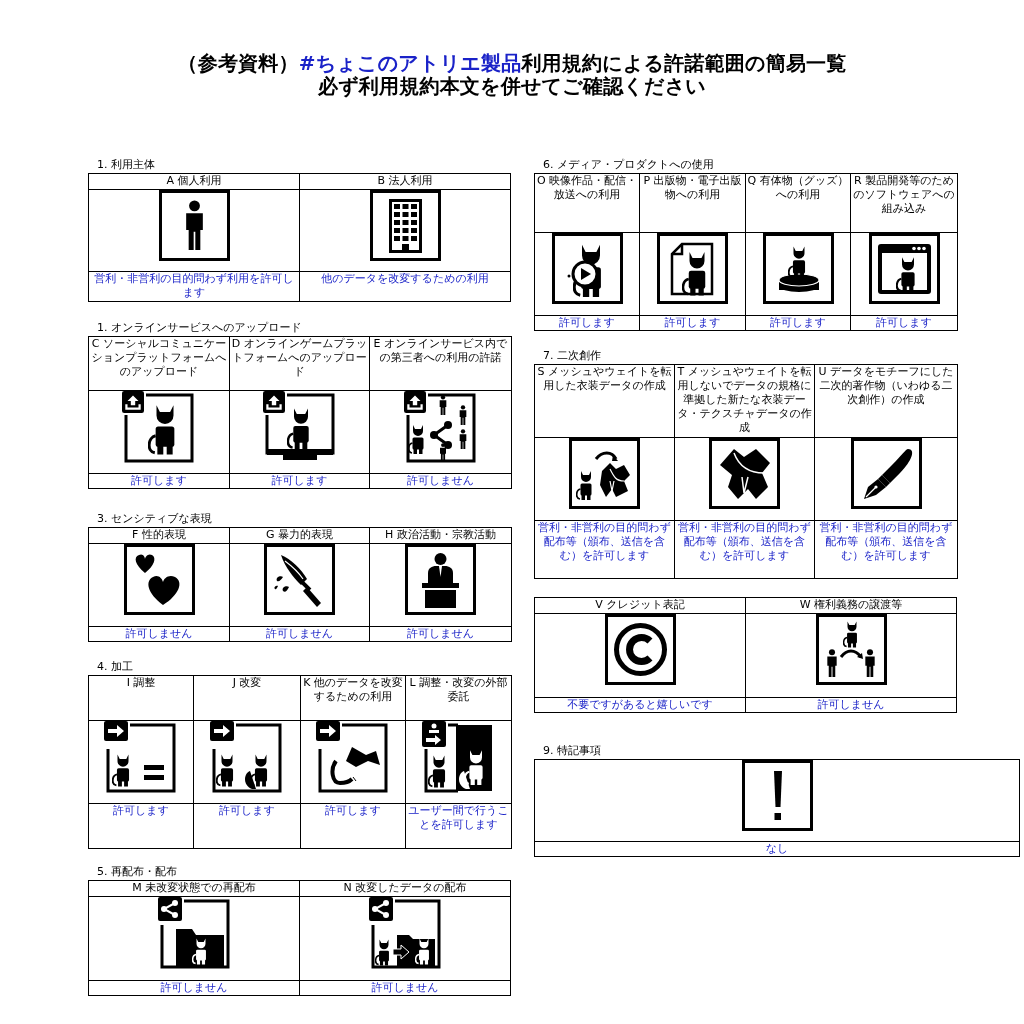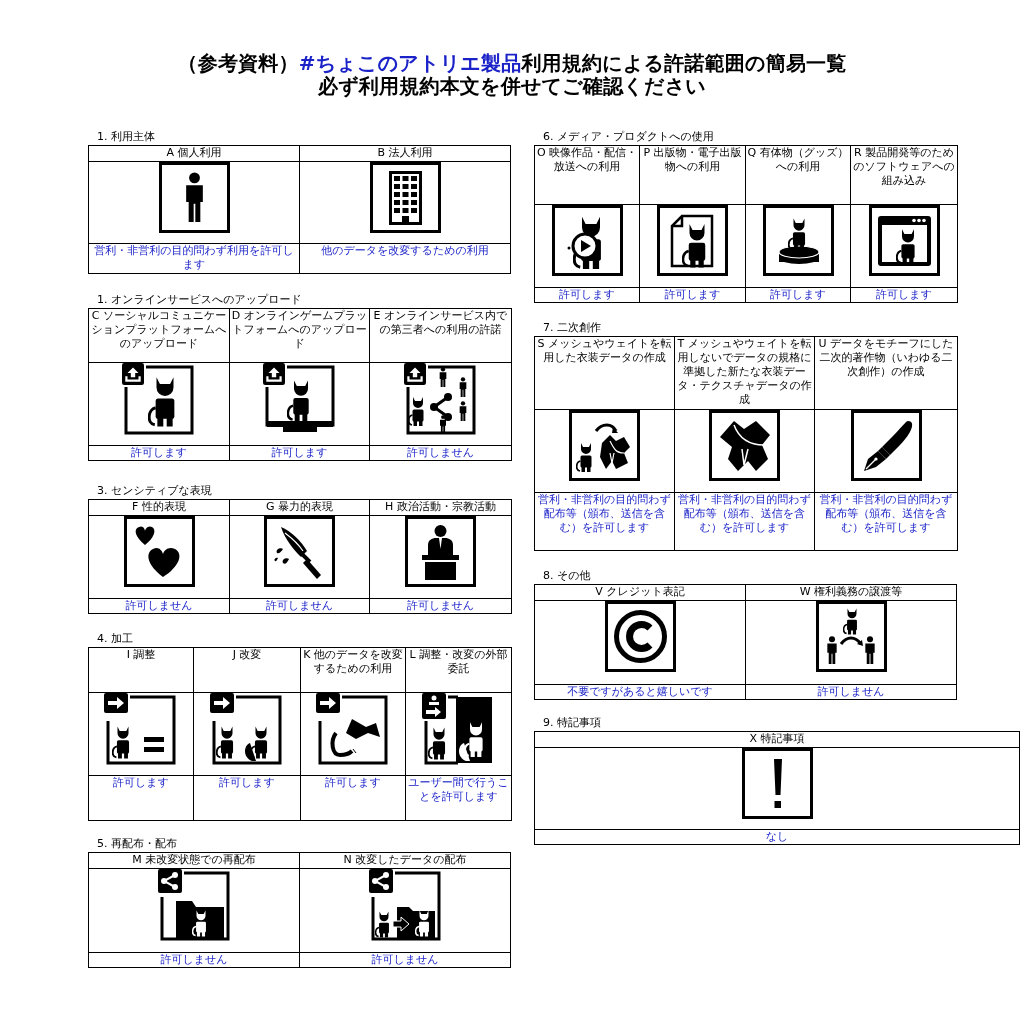--- a/index.html
+++ b/index.html
@@ -1,21 +1,21 @@
 <!DOCTYPE html>
 <html><head>
 <meta charset="utf-8">
 <style>
   html,body{margin:0;padding:0;background:#ffffff;}
   body{width:1024px;height:1024px;position:relative;overflow:hidden;
        font-family:"DejaVu Sans","Liberation Sans",sans-serif;color:#000;}
   .title{position:absolute;left:0;top:52px;width:1024px;text-align:center;
          font-weight:bold;font-size:20px;line-height:23px;letter-spacing:0.2px;}
   .title .brand{color:#1a22c8;}
-  .section{position:absolute;}
+  .section{position:absolute;margin-top:28px;}
   .sec-label{font-size:11px;line-height:14px;height:15px;padding-left:9px;white-space:nowrap;}
   table.grid{border-collapse:collapse;table-layout:fixed;width:100%;padding-left:16px;}
   table.grid td{border:1.5px solid #000;padding:0;text-align:center;vertical-align:top;
                 font-size:11px;line-height:14px;}
   td.head{padding:1px 4px 1px 4px;}
   td.iconcell{vertical-align:middle;}
   td.foot{color:#1a22c8;padding:1px 2px 1px 2px;}
   .frame{display:inline-block;border:3px solid #000;box-sizing:border-box;position:relative;background:#fff;vertical-align:middle;}
   .frame svg{display:block;width:100%;height:100%;}
 </style>
@@ -466,21 +466,20 @@
     <tr style="height:58px">
       <td class="foot">営利・非営利の目的問わず配布等（頒布、送信を含む）を許可します</td>
       <td class="foot">営利・非営利の目的問わず配布等（頒布、送信を含む）を許可します</td>
       <td class="foot">営利・非営利の目的問わず配布等（頒布、送信を含む）を許可します</td>
     </tr>
   </tbody>
     </table>
 </div>
 
 <div class="section" style="left:534px;top:569px;width:423px;">
-  <div class="sec-label">8. その他</div>
   <table class="grid">
     <tbody>
         <tr style="height:16px">
       <td class="head">V クレジット表記</td>
       <td class="head">W 権利義務の譲渡等</td>
     </tr>
     <tr style="height:84px">
       <td class="iconcell">
         <span class="frame" style="width:71px;height:71px">
           <svg viewBox="0 0 65 65">
@@ -506,23 +505,20 @@
       <td class="foot">許可しません</td>
     </tr>
   </tbody>
     </table>
 </div>
 
 <div class="section" style="left:534px;top:716px;width:486px;">
   <div class="sec-label">9. 特記事項</div>
   <table class="grid">
     <tbody>
-        <tr style="height:16px">
-      <td class="head">X 特記事項</td>
-    </tr>
     <tr style="height:82px">
       <td class="iconcell">
         <span class="frame" style="width:71px;height:71px">
           <svg viewBox="0 0 65 65">
             <path d="M29 8 H37 L35.5 44 H30.5 Z" fill="#000"></path>
             <rect x="29.5" y="50" width="6.5" height="7" fill="#000"></rect>
           </svg>
         </span>
       </td>
     </tr>

